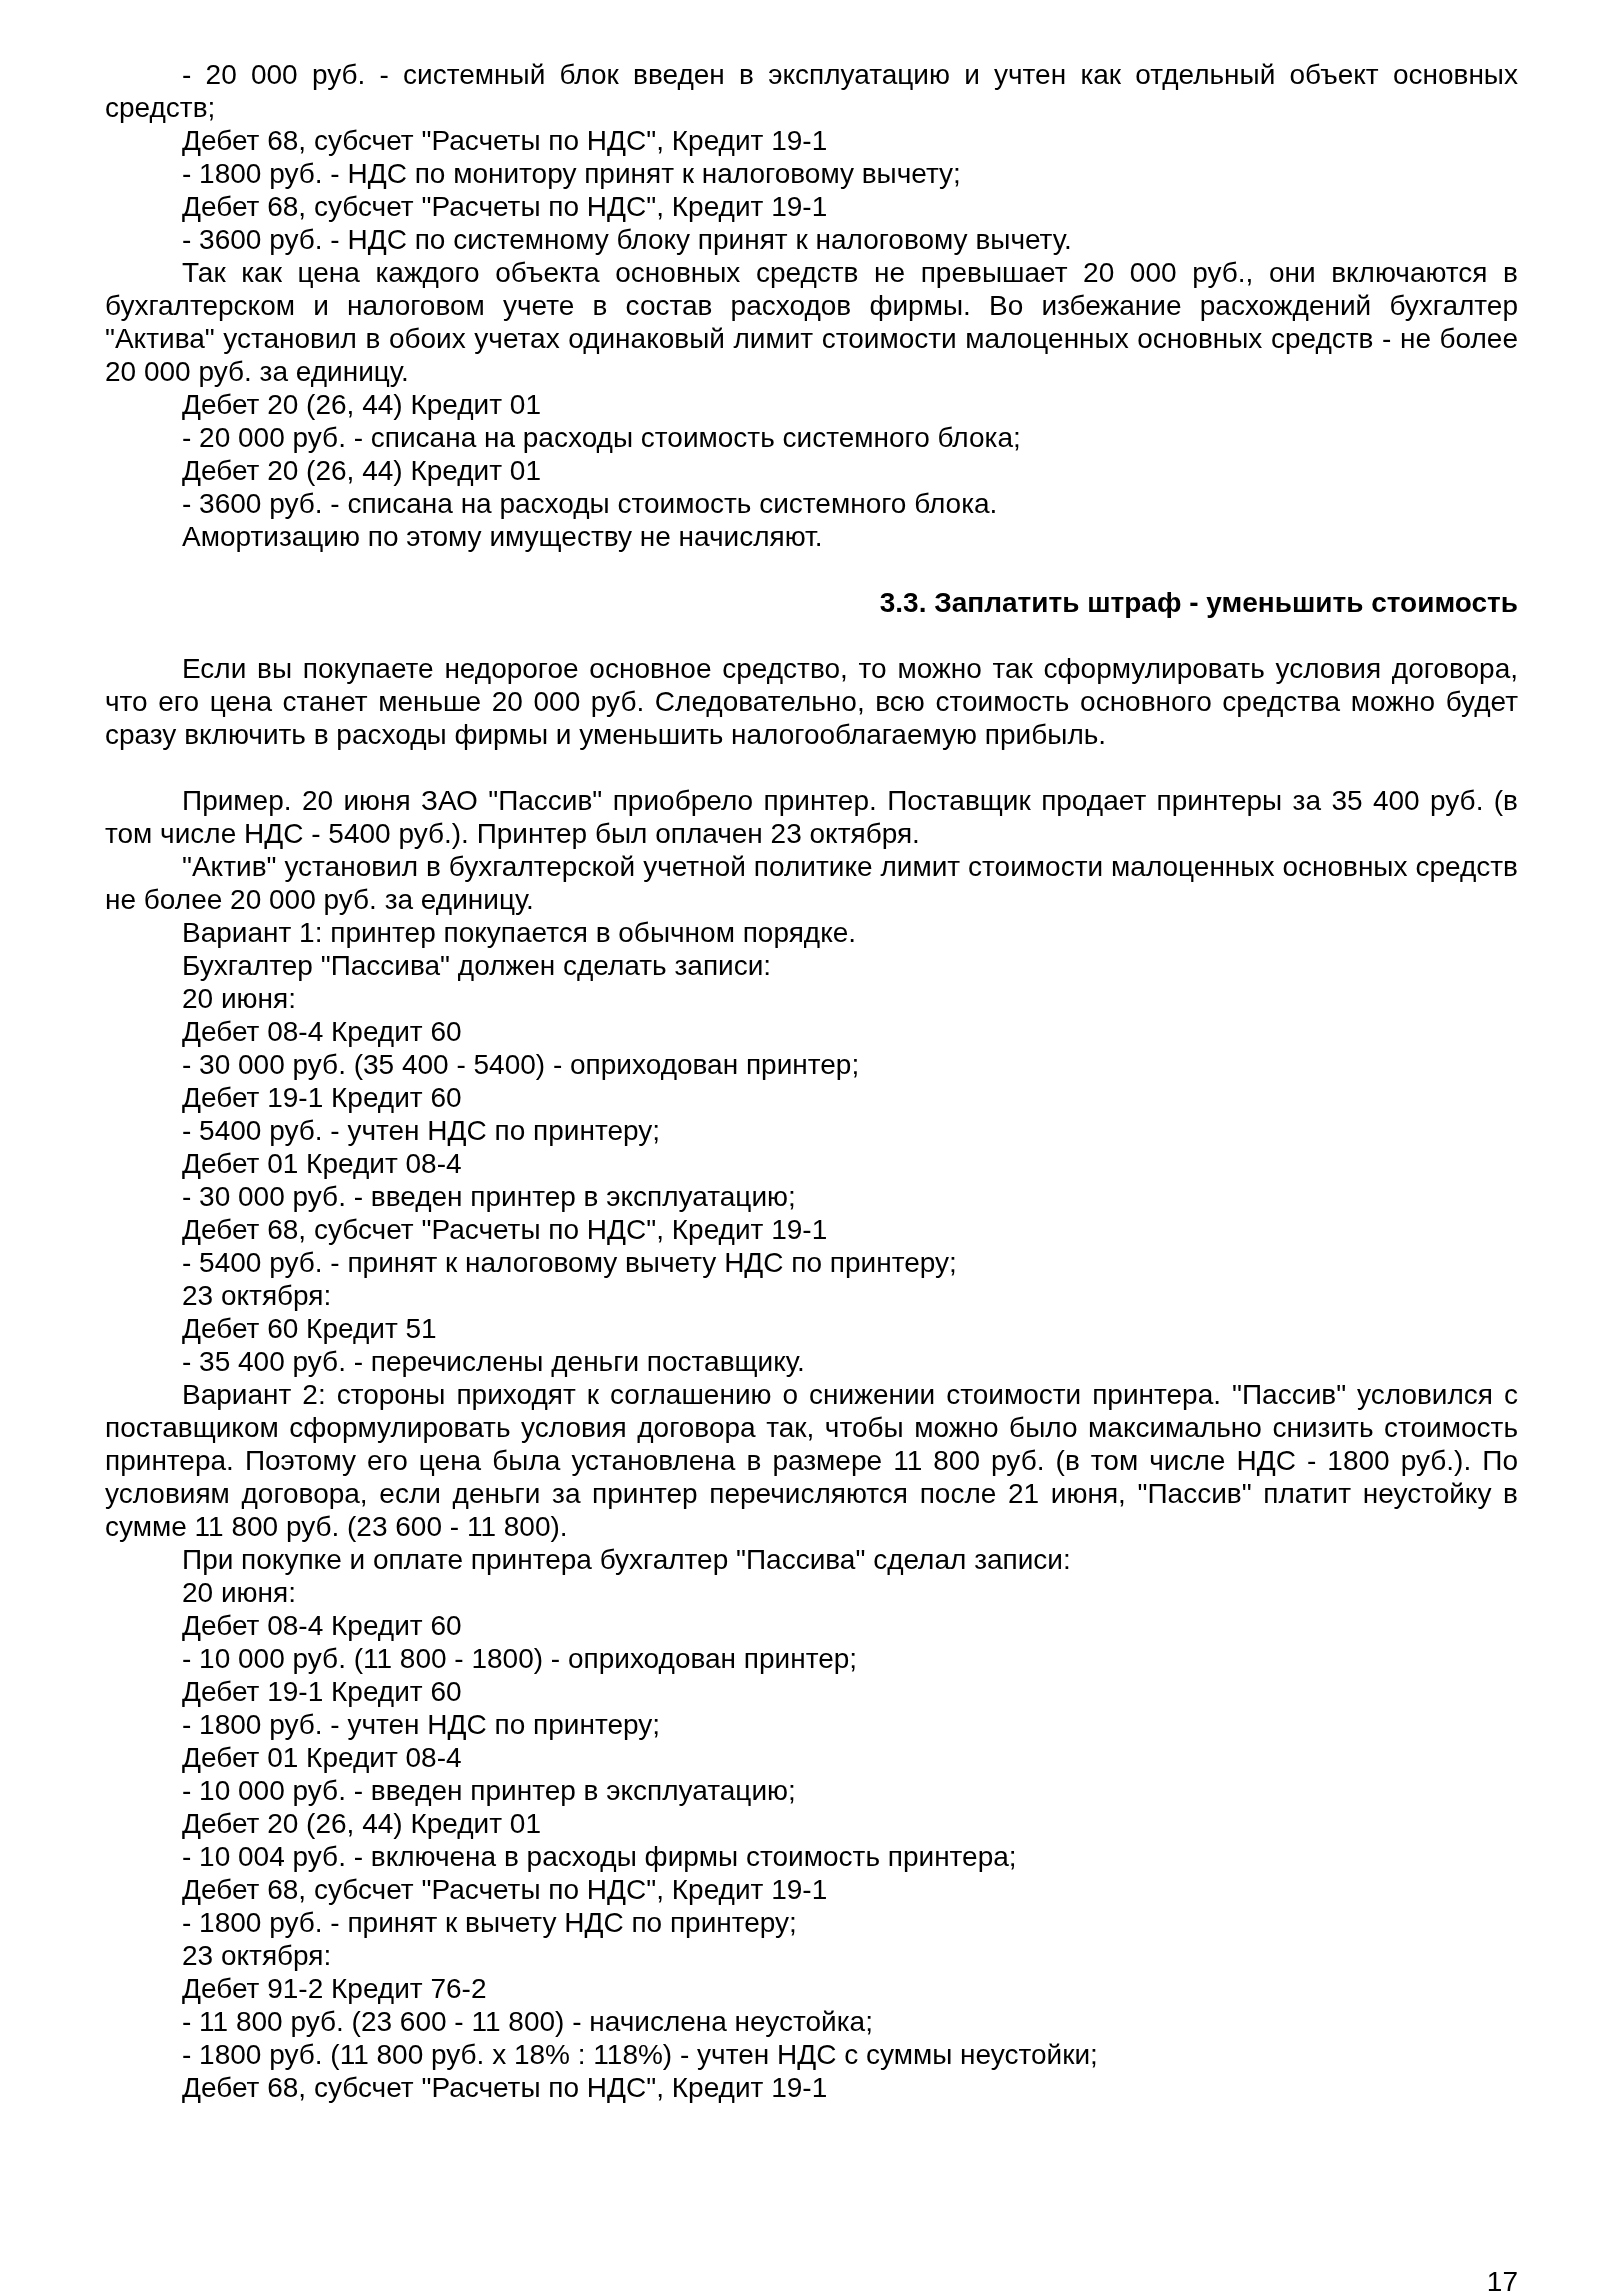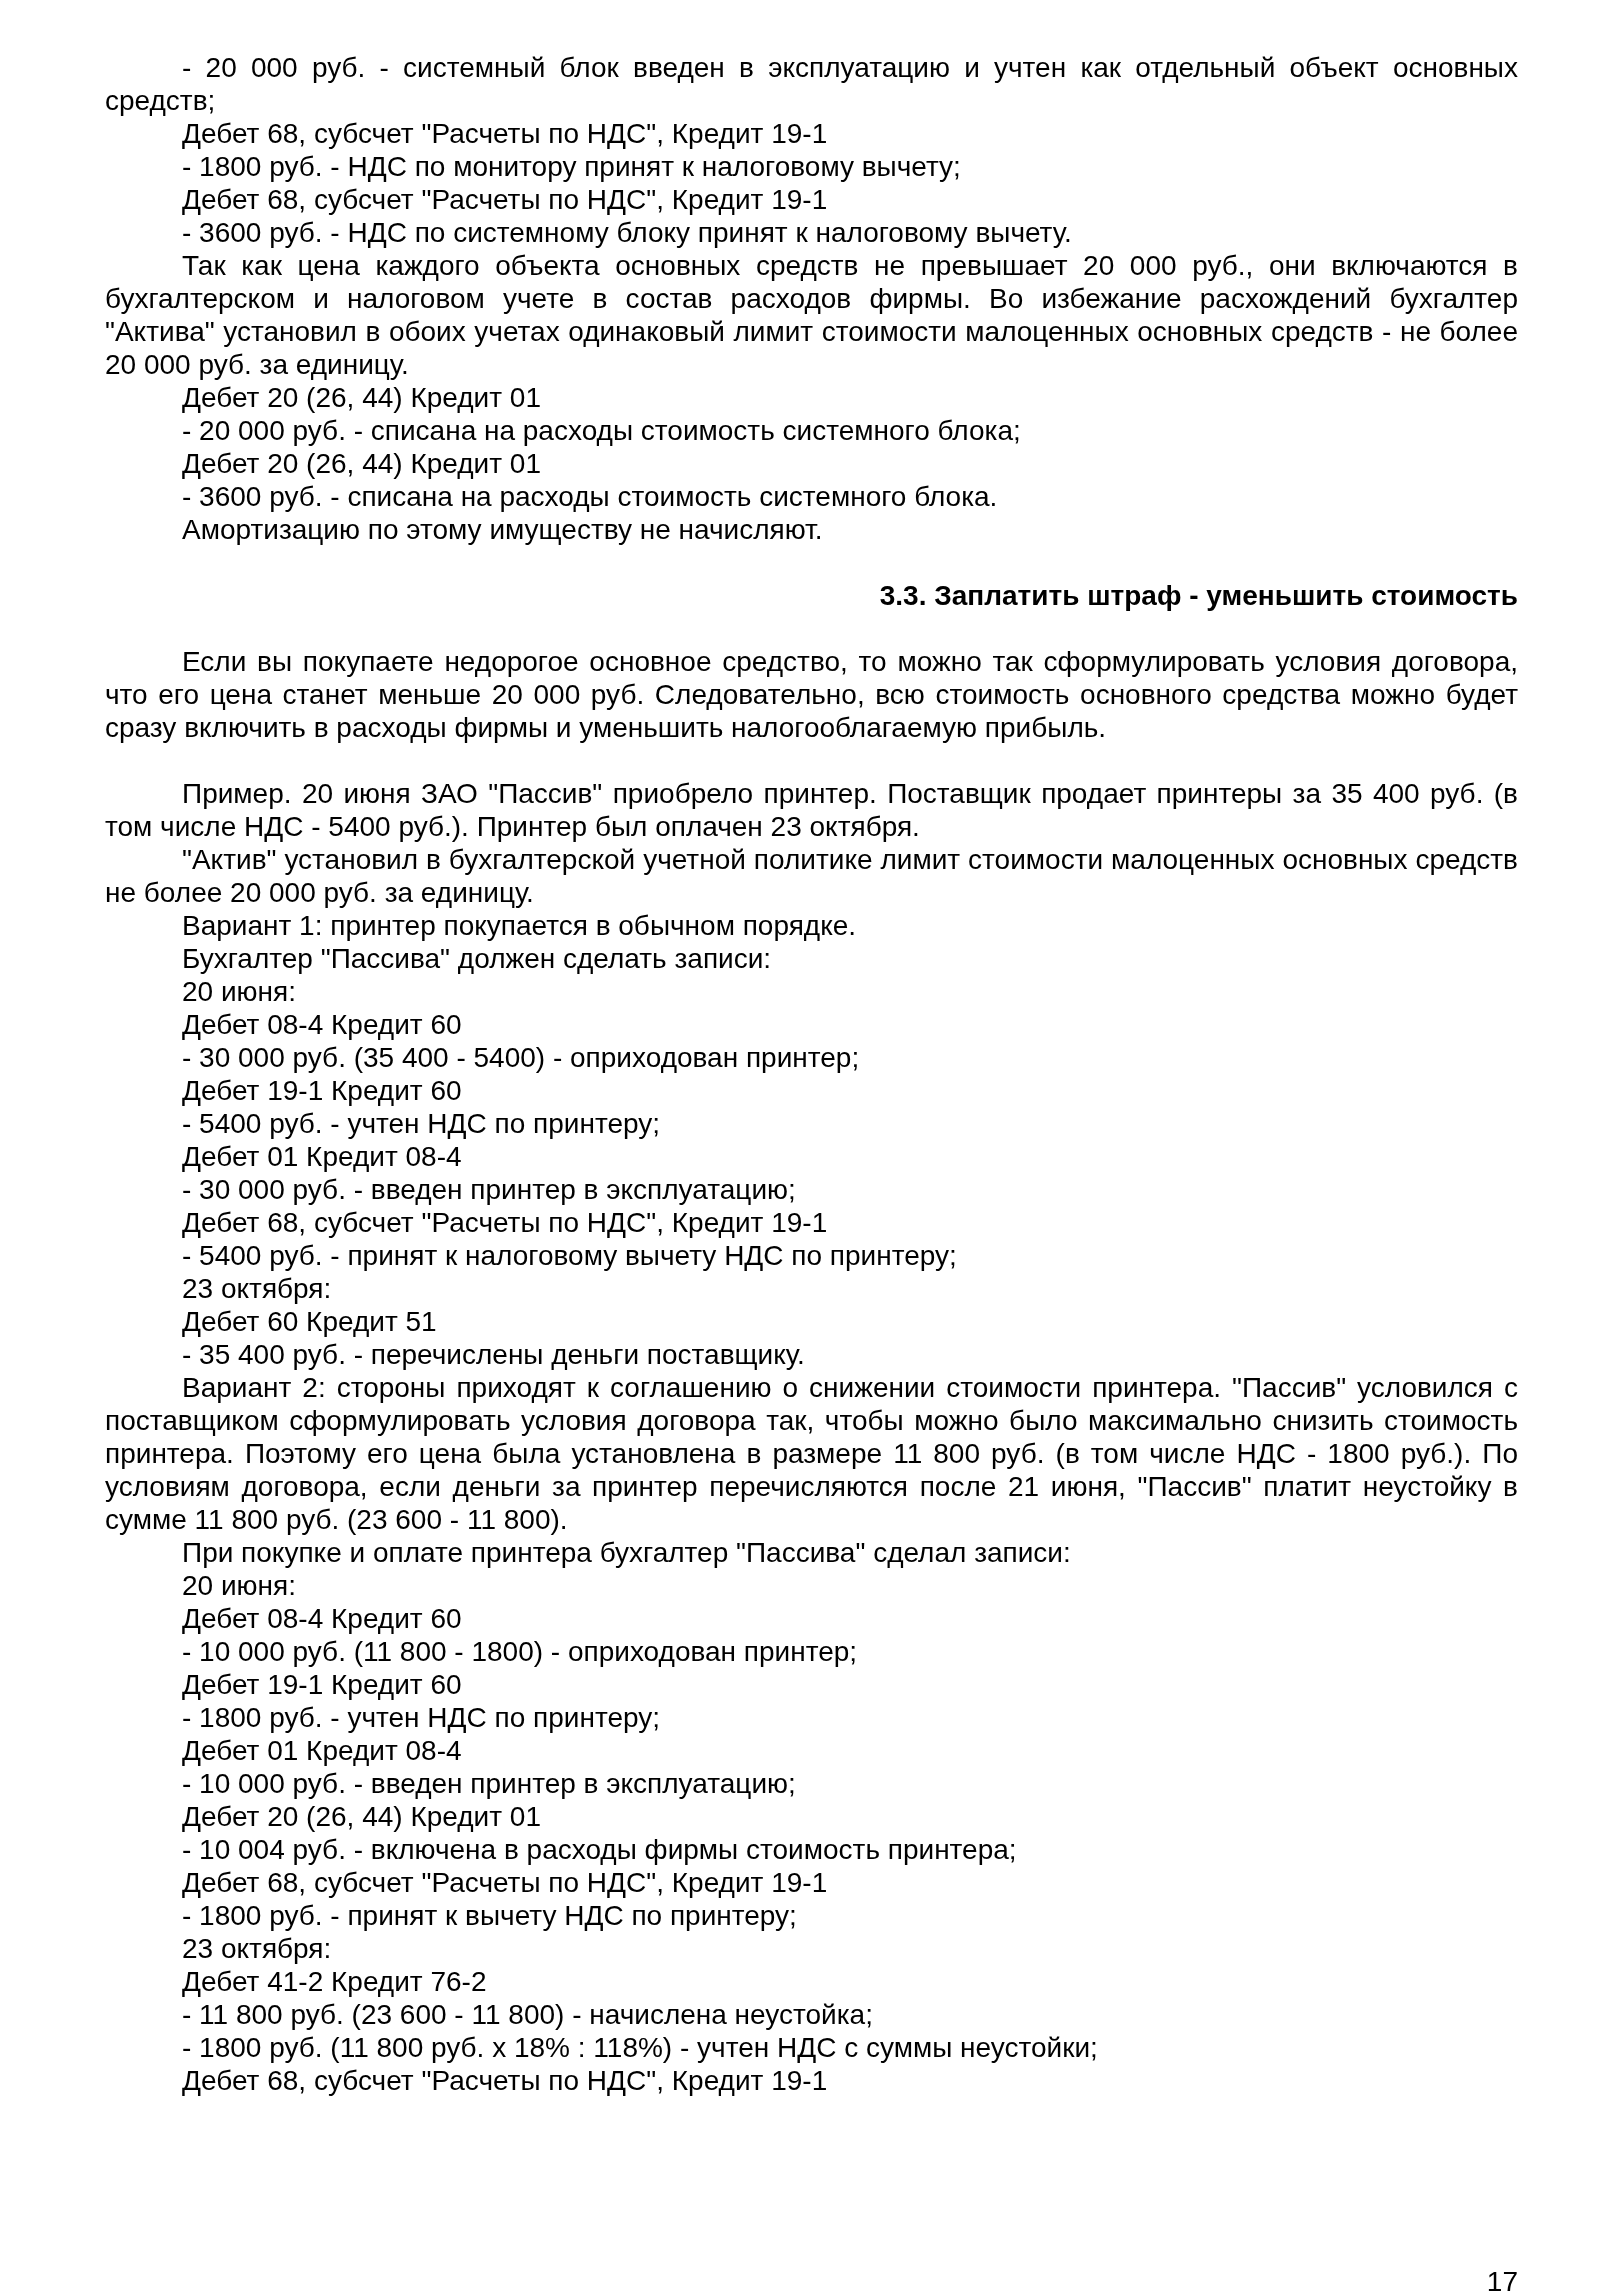--- a/index.html
+++ b/index.html
@@ -15,21 +15,21 @@
     color: #000000;
     font-family: "Liberation Sans", "DejaVu Sans", sans-serif;
     font-size: 28px;
     line-height: 33px;
     overflow: hidden;
   }
   .content {
     position: absolute;
     left: 105px;
     right: 105px;
-    top: 51px;
+    top: 58px;
   }
   .content p {
     margin: 0;
     padding: 0;
   }
   .para {
     text-indent: 77px;
     text-align: justify;
   }
   .heading {
@@ -93,20 +93,20 @@
       <p class="para">- 10 000 руб. (11 800 - 1800) - оприходован принтер;</p>
       <p class="para">Дебет 19-1 Кредит 60</p>
       <p class="para">- 1800 руб. - учтен НДС по принтеру;</p>
       <p class="para">Дебет 01 Кредит 08-4</p>
       <p class="para">- 10 000 руб. - введен принтер в эксплуатацию;</p>
       <p class="para">Дебет 20 (26, 44) Кредит 01</p>
       <p class="para">- 10 004 руб. - включена в расходы фирмы стоимость принтера;</p>
       <p class="para">Дебет 68, субсчет "Расчеты по НДС", Кредит 19-1</p>
       <p class="para">- 1800 руб. - принят к вычету НДС по принтеру;</p>
       <p class="para">23 октября:</p>
-      <p class="para">Дебет 41-2 Кредит 76-2</p>
+      <p class="para">Дебет 91-2 Кредит 76-2</p>
       <p class="para">- 11 800 руб. (23 600 - 11 800) - начислена неустойка;</p>
       <p class="para">- 1800 руб. (11 800 руб. x 18% : 118%) - учтен НДС с суммы неустойки;</p>
       <p class="para">Дебет 68, субсчет "Расчеты по НДС", Кредит 19-1</p>
     </div>
   <div class="page-number">17</div>
 </div>
 
 
 </body></html>

